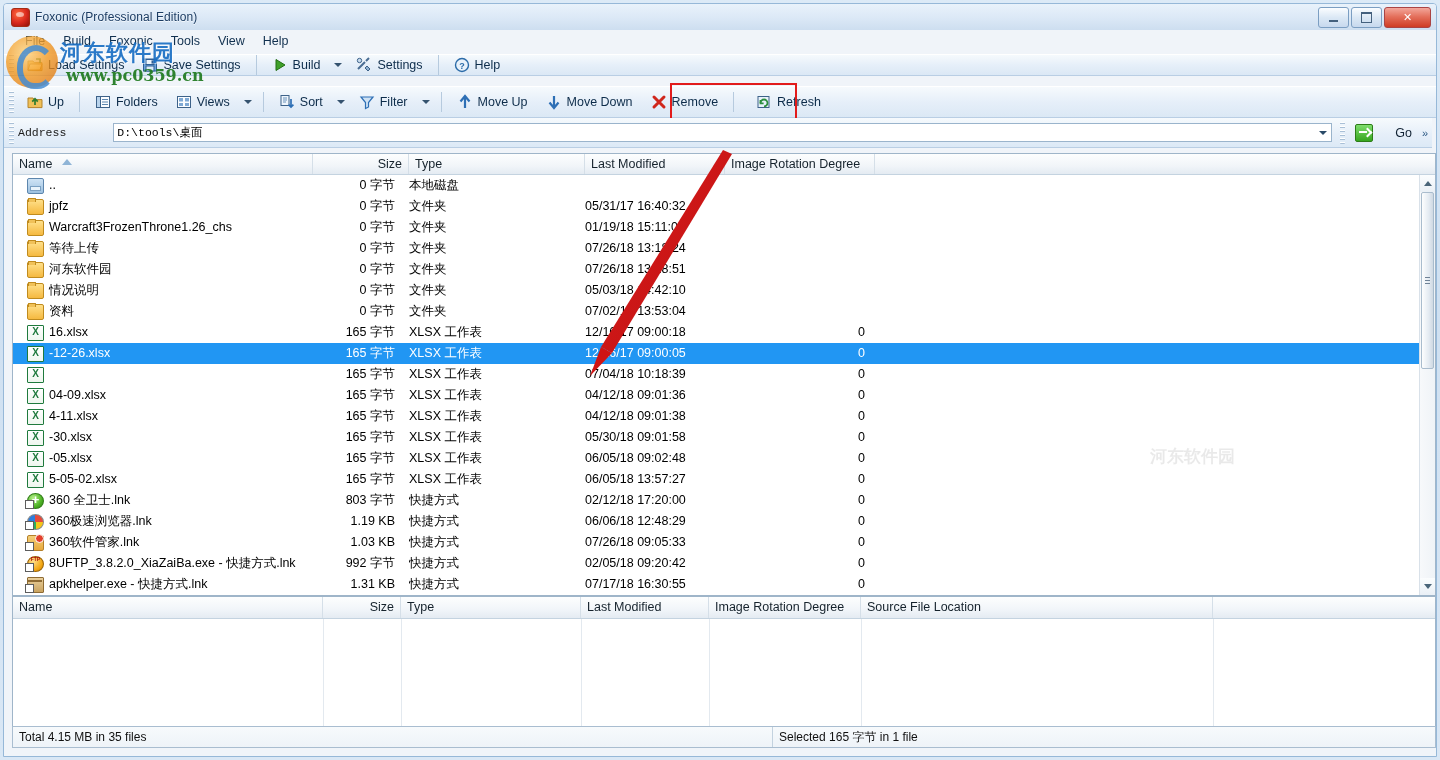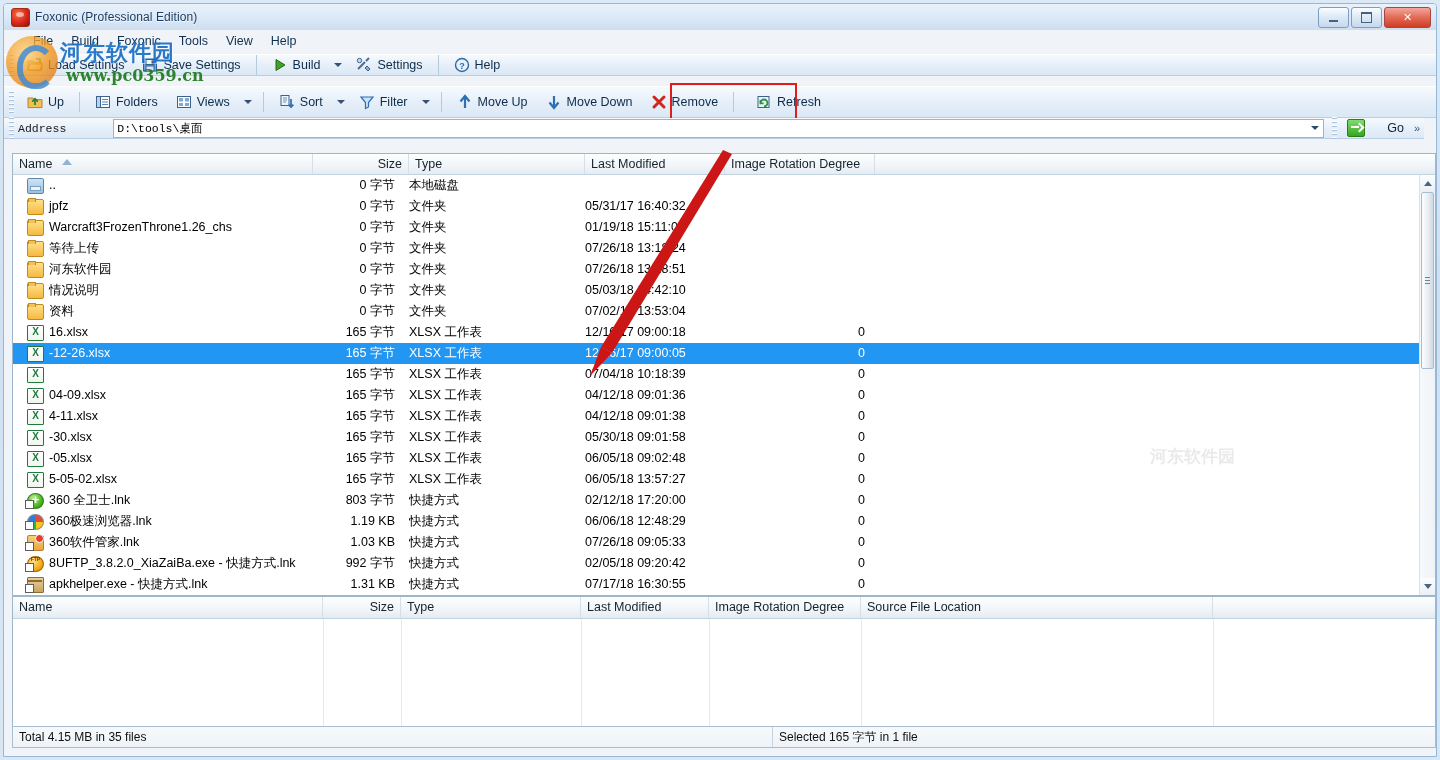--- a/index.html
+++ b/index.html
@@ -54,21 +54,21 @@
     width:45px;
     border-color:#a44;
     background:linear-gradient(#f3a79b,#e4705c 45%,#cf3c24);
     color:#fff;font-weight:bold;
   }
   .wb .glyph-min{display:block;width:9px;height:2px;background:#44617e;margin-top:7px;}
   .wb .glyph-max{display:block;width:9px;height:8px;border:1px solid #44617e;border-top-width:2px;}
   
   .menubar{
     position:absolute;left:0;top:26px;right:0;height:22px;
-    display:flex;align-items:center;padding-left:20px;
+    display:flex;align-items:center;padding-left:12px;
     box-sizing:border-box;
   }
   .menu-item{
     padding:2px 9px;font-size:12.5px;color:#11304f;cursor:default;
   }
   
   .toolbar{
     position:absolute;left:0;right:0;height:22px;
     display:flex;align-items:center;
     background:linear-gradient(#f6fafd,#e6eff9 50%,#dbe8f5);
@@ -95,21 +95,21 @@
     border-top:4px solid #35536f;margin:0 5px;cursor:default;
   }
   .ic{width:16px;height:16px;flex:0 0 auto;display:block;}
   
   .hl-refresh{
     position:absolute;left:666px;top:79px;width:127px;height:40px;
     border:2px solid #e21b1b;box-sizing:border-box;pointer-events:none;
   }
   
   .addrbar{
-    position:absolute;left:0;top:114px;right:12px;height:21px;
+    position:absolute;left:0;top:114px;right:4px;height:30px;
     display:flex;align-items:center;
     background:linear-gradient(#f6fafd,#e6eff9 55%,#dce9f6);
     border-bottom:1px solid #b9cee4;
     box-sizing:border-box;
   }
   .addr-label{
     font-family:"Liberation Mono","DejaVu Sans Mono",monospace;
     font-size:11.5px;color:#1a1a1a;margin-right:7px;
   }
   .addr-input{

